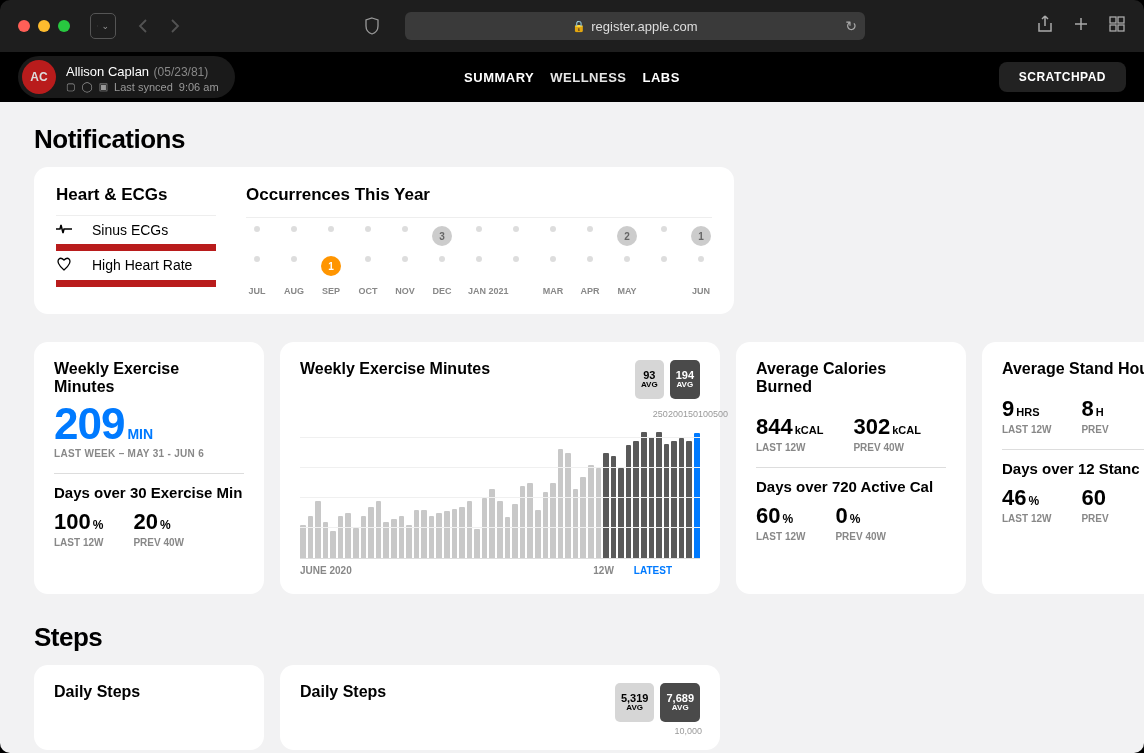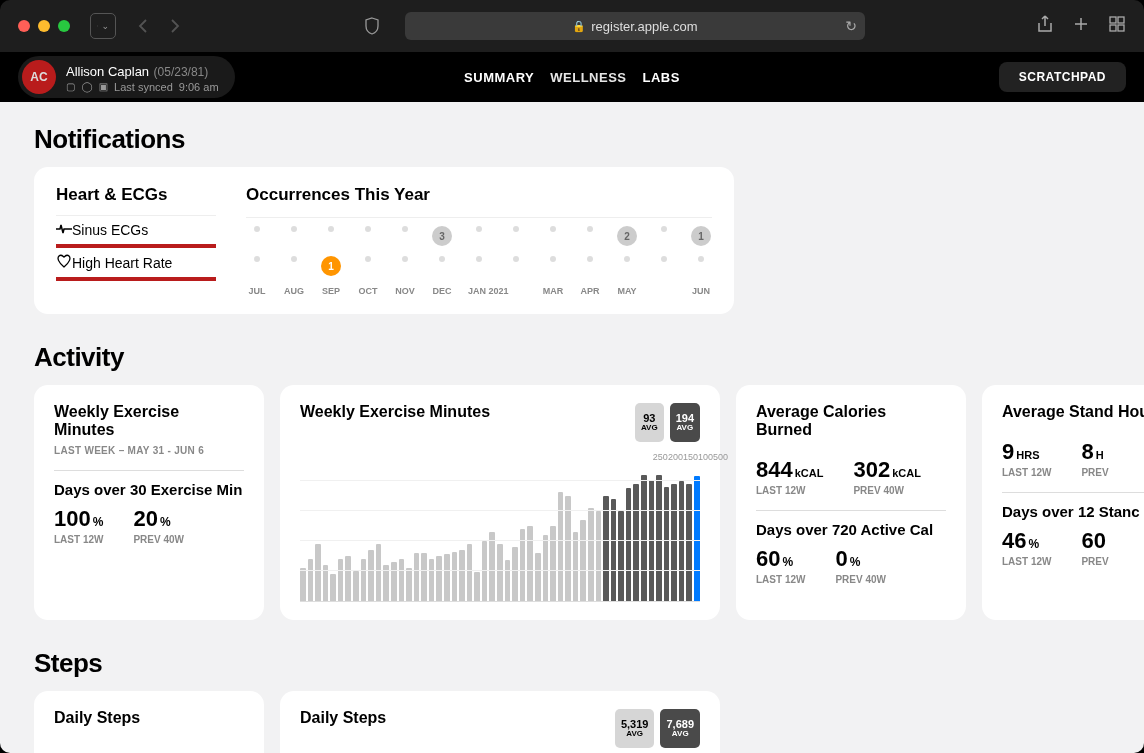--- a/index.html
+++ b/index.html
@@ -35,21 +35,21 @@
 .tabs .tab.dim { color: #e5e5e5; }
 .scratchpad { margin-left: auto; background: #222; border-radius: 8px; padding: 8px 20px; font-size: 12px; font-weight: 700; letter-spacing: 0.5px; }
 
 
 .content { background: #f2f2f3; height: calc(753px - 52px - 50px); overflow: hidden; padding: 22px 0 0 34px; }
 h1.section { font-size: 26px; font-weight: 800; letter-spacing: -0.5px; margin-bottom: 12px; }
 .card { background: #fff; border-radius: 14px; padding: 18px 22px; }
 .notif-card { width: 700px; display: flex; gap: 30px; margin-bottom: 28px;}
 .notif-left { width: 200px; }
 .notif-left h3 { font-size: 17px; font-weight: 800; margin-bottom: 10px; }
-.notif-item { display: flex; align-items: flex-end; gap: 0; font-size: 14px; padding: 6px 0; border-bottom: 4px solid #b91c1c; }
+.notif-item { display: flex; align-items: flex-start; gap: 20px; font-size: 14px; padding: 6px 0; border-bottom: 7px solid #b91c1c; }
 .notif-item:first-of-type { border-top: 1px solid #eee; }
 .notif-right { flex: 1; }
 .notif-right h3 { font-size: 17px; font-weight: 800; margin-bottom: 12px; }
 .occ-grid { border-top: 1px solid #eee; padding-top: 8px;}
 .occ-row { display: flex; gap: 15px; margin-bottom: 10px; }
 .occ-cell { width: 22px; display:flex; justify-content:center; position:relative;}
 .dot { width: 6px; height: 6px; border-radius: 50%; background: #ddd; }
 .bubble { width: 20px; height: 20px; border-radius: 50%; display:flex; align-items:center; justify-content:center; font-size:10px; font-weight:700; color:#fff;}
 .bubble.grey { background:#ccc; color:#666;}
 .bubble.orange { background:#ff9500; }
@@ -284,25 +284,25 @@
             <span>MAR</span>
             <span>APR</span>
             <span>MAY</span>
             <span></span>
             <span>JUN</span>
           </div>
       </div>
     </div>
   </div>
 
-  <h1 class="section">Activity</h1>
   <div class="activity-row">
 
     <div class="act-card act1">
       <div class="card-title">Weekly Exercise Minutes</div>
+      <div><span class="big-num">209</span><span class="big-unit">MIN</span></div>
       <div class="sub-label">LAST WEEK – MAY 31 - JUN 6</div>
       <div class="card-div"></div>
       <div class="card-title" style="font-size:15px;">Days over 30 Exercise Min</div>
       <div class="stats-row">
         <div class="stat">
             <div><span class="val">100</span><span class="unit">%</span></div>
             <div class="lab">LAST 12W</div>
           </div>
         <div class="stat">
             <div><span class="val">20</span><span class="unit">%</span></div>
@@ -385,20 +385,25 @@
             <div>150</div>
             <div>100</div>
             <div>50</div>
             <div>0</div>
           </div>
       <div class="gridline" style="bottom: 30px;"></div>
           <div class="gridline" style="bottom: 60px;"></div>
           <div class="gridline" style="bottom: 90px;"></div>
           <div class="gridline" style="bottom: 120px;"></div>
         </div>
+      <div class="chart-labels">
+        <span>JUNE 2020</span>
+        <span style="margin-left:auto;margin-right:20px;">12W</span>
+        <span class="latest">LATEST</span>
+      </div>
     </div>
 
     <div class="act-card act3">
       <div class="card-title">Average Calories Burned</div>
       <div class="stats-row" style="margin-top:18px;">
         <div class="stat">
             <div><span class="val">844</span><span class="unit" style="font-size:11px;">kCAL</span></div>
             <div class="lab">LAST 12W</div>
           </div>
         <div class="stat">

